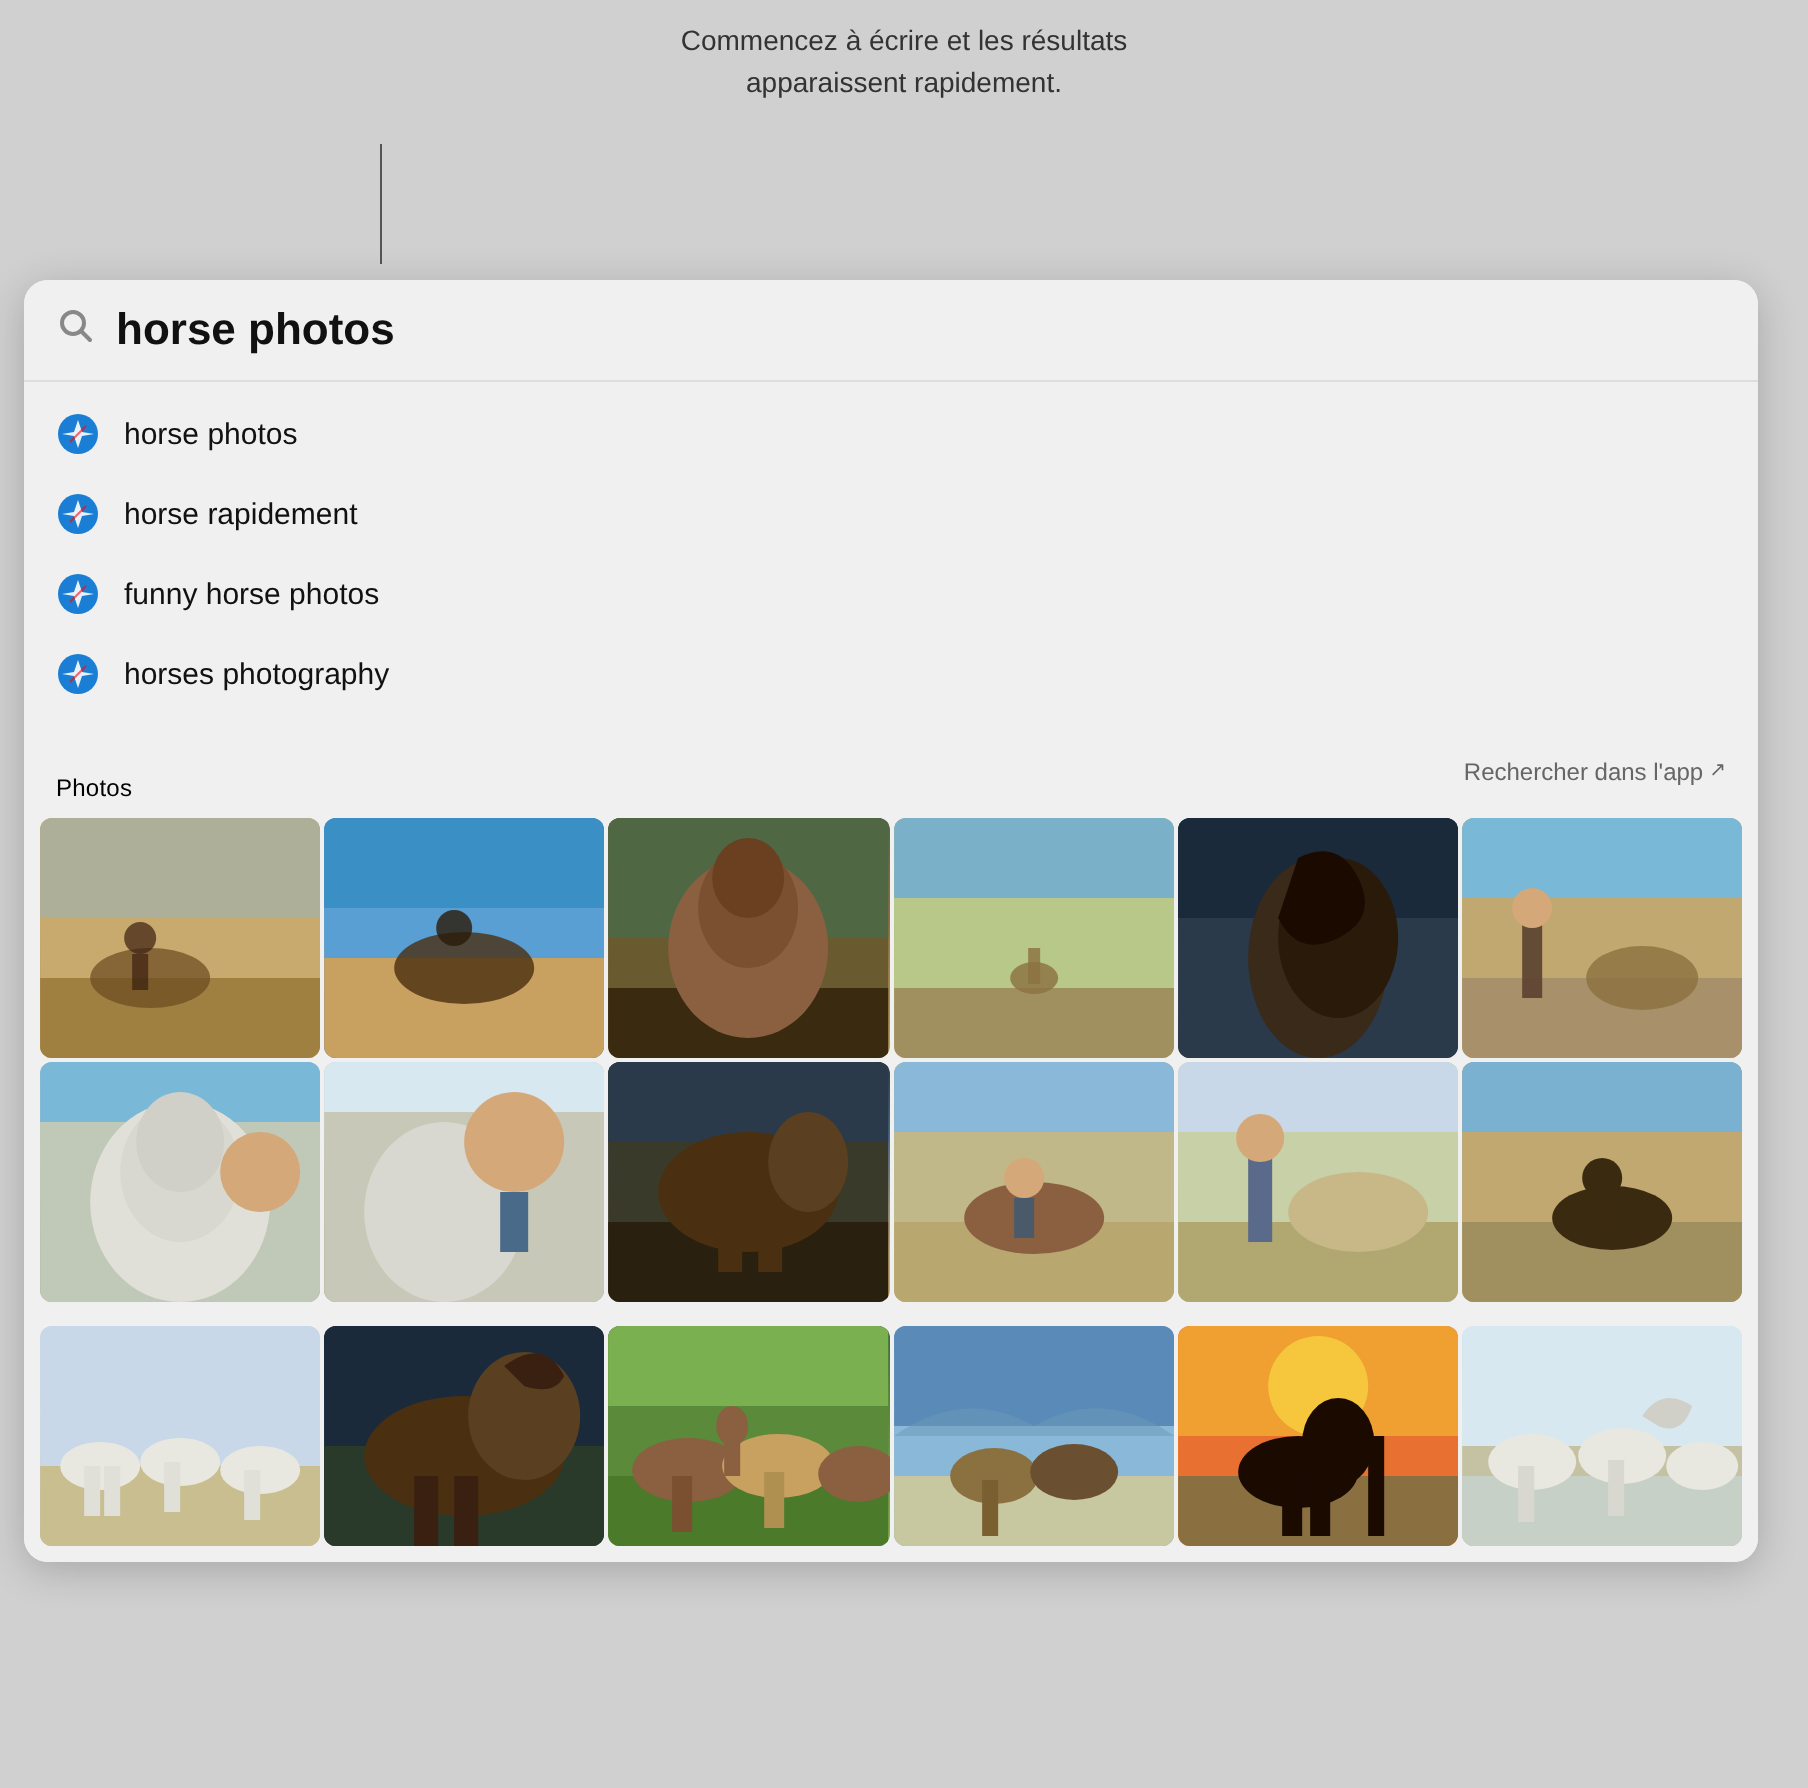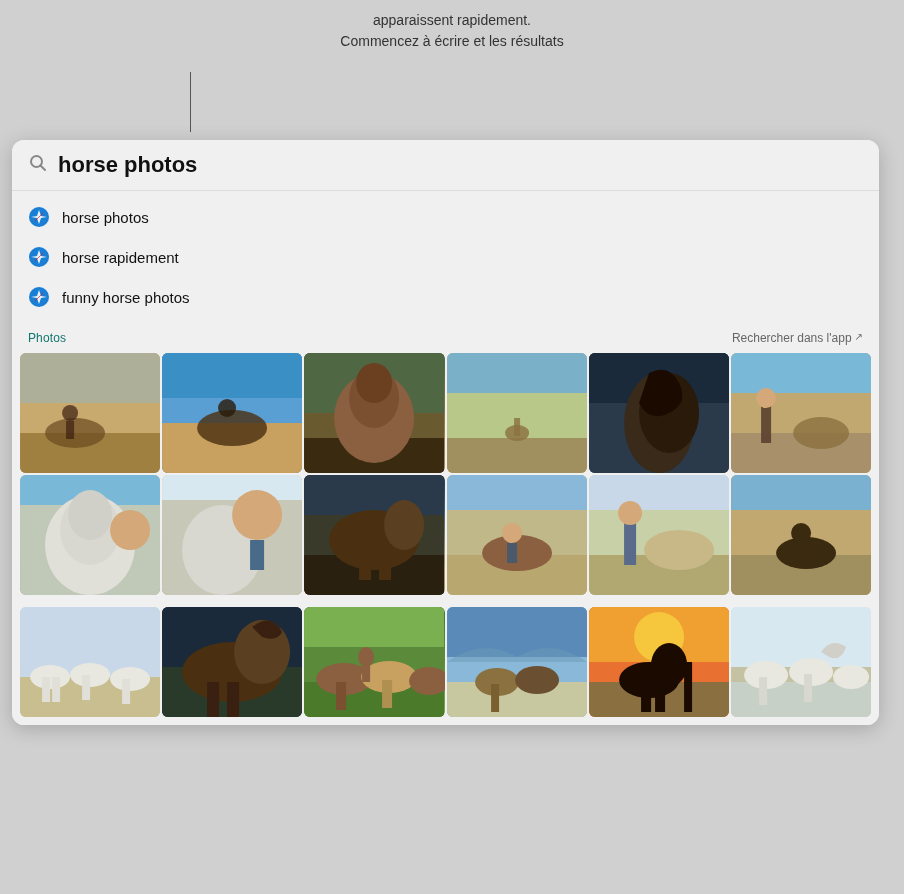--- a/index.html
+++ b/index.html
@@ -104,24 +104,25 @@
     .section-header {
       display: flex;
       justify-content: space-between;
       align-items: center;
       padding: 8px 16px 4px 16px;
       background: #f0f0f0;
     }
 
     .section-title {
       font-size: 12px;
-      color: #0f766e;
+      color: #000000;
       font-weight: 500;
       text-transform: none;
       letter-spacing: 0.01em;
+      margin-top: 16px;
     }
 
     .section-link {
       font-size: 12px;
       color: #666;
       cursor: pointer;
       display: flex;
       align-items: flex-start;
       gap: 3px;
     }
@@ -183,22 +184,22 @@
     .w6 { background: linear-gradient(180deg, #c8d8e8 0%, #e8e8d8 50%, #b0a080 100%); }
 
     .photo-cell, .web-cell {
       position: relative;
     }
   </style>
 </head>
 <body>
 
 <div class="tooltip-container">
+  <span class="tooltip-line">Commencez à écrire et les résultats</span>
   <span class="tooltip-line">apparaissent rapidement.</span>
-  <span class="tooltip-line">Commencez à écrire et les résultats</span>
 </div>
 
 <div class="callout-line"></div>
 
 <div class="search-panel">
 
   <div class="search-bar">
     <span class="search-icon-wrap">
       <svg width="20" height="20" viewBox="0 0 20 20" fill="none">
         <circle cx="8.5" cy="8.5" r="5.5" stroke="#888" stroke-width="2"></circle>
@@ -226,20 +227,28 @@
       <span>horse rapidement</span>
     </li>
     <li class="suggestion-item">
       <svg class="safari-icon" viewBox="0 0 22 22">
         <circle cx="11" cy="11" r="10" fill="#1a7fd4"></circle>
         <polygon points="11,4 13,10 19,11 13,12 11,18 9,12 3,11 9,10" fill="white" opacity="0.9"></polygon>
         <line x1="7" y1="15" x2="15" y2="7" stroke="red" stroke-width="1" opacity="0.6"></line>
       </svg>
       <span>funny horse photos</span>
     </li>
+    <li class="suggestion-item">
+      <svg class="safari-icon" viewBox="0 0 22 22">
+        <circle cx="11" cy="11" r="10" fill="#1a7fd4"></circle>
+        <polygon points="11,4 13,10 19,11 13,12 11,18 9,12 3,11 9,10" fill="white" opacity="0.9"></polygon>
+        <line x1="7" y1="15" x2="15" y2="7" stroke="red" stroke-width="1" opacity="0.6"></line>
+      </svg>
+      <span>horses photography</span>
+    </li>
   </ul>
 
   <div class="section-header">
     <span class="section-title">Photos</span>
     <span class="section-link">
       <span>Rechercher dans l'app</span>
       <span style="font-size:10px;">↗</span>
     </span>
   </div>
 

